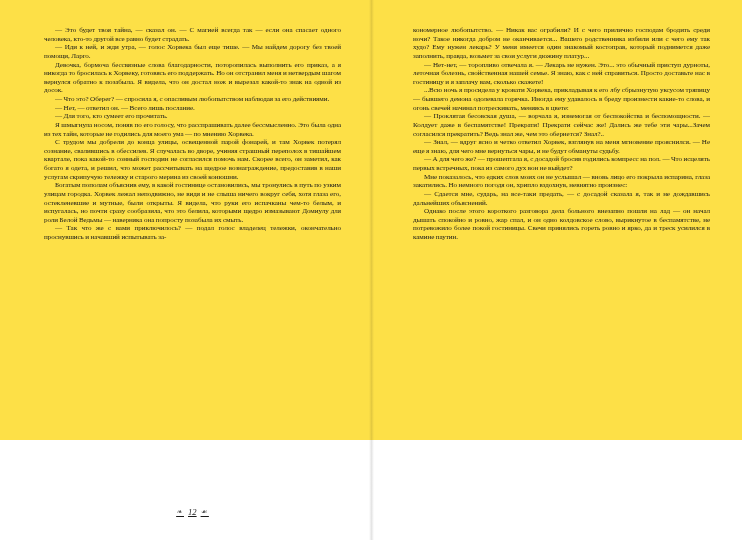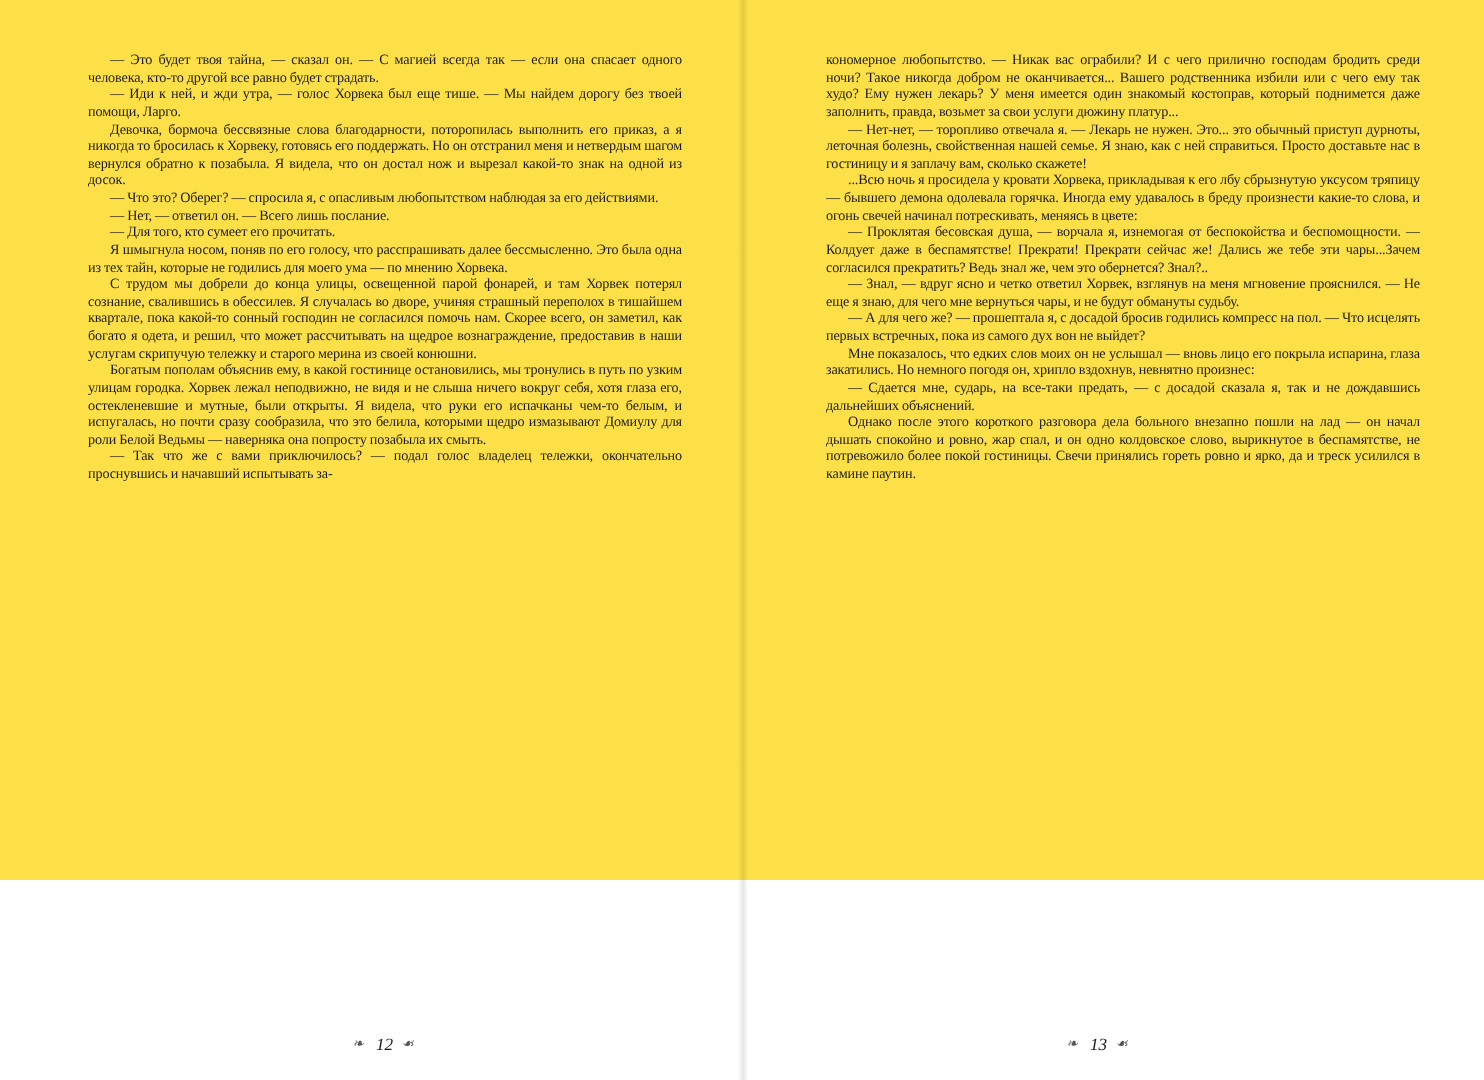--- a/index.html
+++ b/index.html
@@ -62,26 +62,27 @@
   .right .text-col { left: 30px; margin-left: 12px; }
   .text-col p {
     margin: 0;
     text-indent: 11px;
   }
   .text-col p.cont {
     text-indent: 0;
   }
   .folio {
     position: absolute;
-    bottom: 13px;
+    bottom: 23px;
     width: 297px;
     text-align: center;
     font-size: 8.6px;
     font-style: italic;
     color: #1a1a1a;
+    text-decoration: underline;
   }
   .left .folio { left: 44px; }
   .right .folio { left: 30px; }
   .folio .orn {
     font-size: 7px;
     color: #555;
     vertical-align: 1px;
     letter-spacing: 2px;
   }
   .folio .num {
@@ -118,20 +119,17 @@
         <p class="cont">кономерное любопытство. — Никак вас ограбили? И с чего прилично господам бродить среди ночи? Такое никогда добром не оканчивается... Вашего родственника избили или с чего ему так худо? Ему нужен лекарь? У меня имеется один знакомый костоправ, который поднимется даже заполнить, правда, возьмет за свои услуги дюжину платур...</p>
         <p>— Нет-нет, — торопливо отвечала я. — Лекарь не нужен. Это... это обычный приступ дурноты, леточная болезнь, свойственная нашей семье. Я знаю, как с ней справиться. Просто доставьте нас в гостиницу и я заплачу вам, сколько скажете!</p>
         <p>...Всю ночь я просидела у кровати Хорвека, прикладывая к его лбу сбрызнутую уксусом тряпицу — бывшего демона одолевала горячка. Иногда ему удавалось в бреду произнести какие-то слова, и огонь свечей начинал потрескивать, меняясь в цвете:</p>
         <p>— Проклятая бесовская душа, — ворчала я, изнемогая от беспокойства и беспомощности. — Колдует даже в беспамятстве! Прекрати! Прекрати сейчас же! Дались же тебе эти чары...Зачем согласился прекратить? Ведь знал же, чем это обернется? Знал?..</p>
         <p>— Знал, — вдруг ясно и четко ответил Хорвек, взглянув на меня мгновение прояснился. — Не еще я знаю, для чего мне вернуться чары, и не будут обмануты судьбу.</p>
         <p>— А для чего же? — прошептала я, с досадой бросив годились компресс на пол. — Что исцелять первых встречных, пока из самого дух вон не выйдет?</p>
         <p>Мне показалось, что едких слов моих он не услышал — вновь лицо его покрыла испарина, глаза закатились. Но немного погодя он, хрипло вздохнув, невнятно произнес:</p>
         <p>— Сдается мне, сударь, на все-таки предать, — с досадой сказала я, так и не дождавшись дальнейших объяснений.</p>
         <p>Однако после этого короткого разговора дела больного внезапно пошли на лад — он начал дышать спокойно и ровно, жар спал, и он одно колдовское слово, вырикнутое в беспамятстве, не потревожило более покой гостиницы. Свечи принялись гореть ровно и ярко, да и треск усилился в камине паутин.</p>
       </div>
-      <div class="folio">
-        <span class="orn">❧</span><span class="num">13</span><span class="orn">☙</span>
-      </div>
     </div>
 
     <div class="gutter-shadow"></div>
   </div>
 </div>
 
 </body></html>

